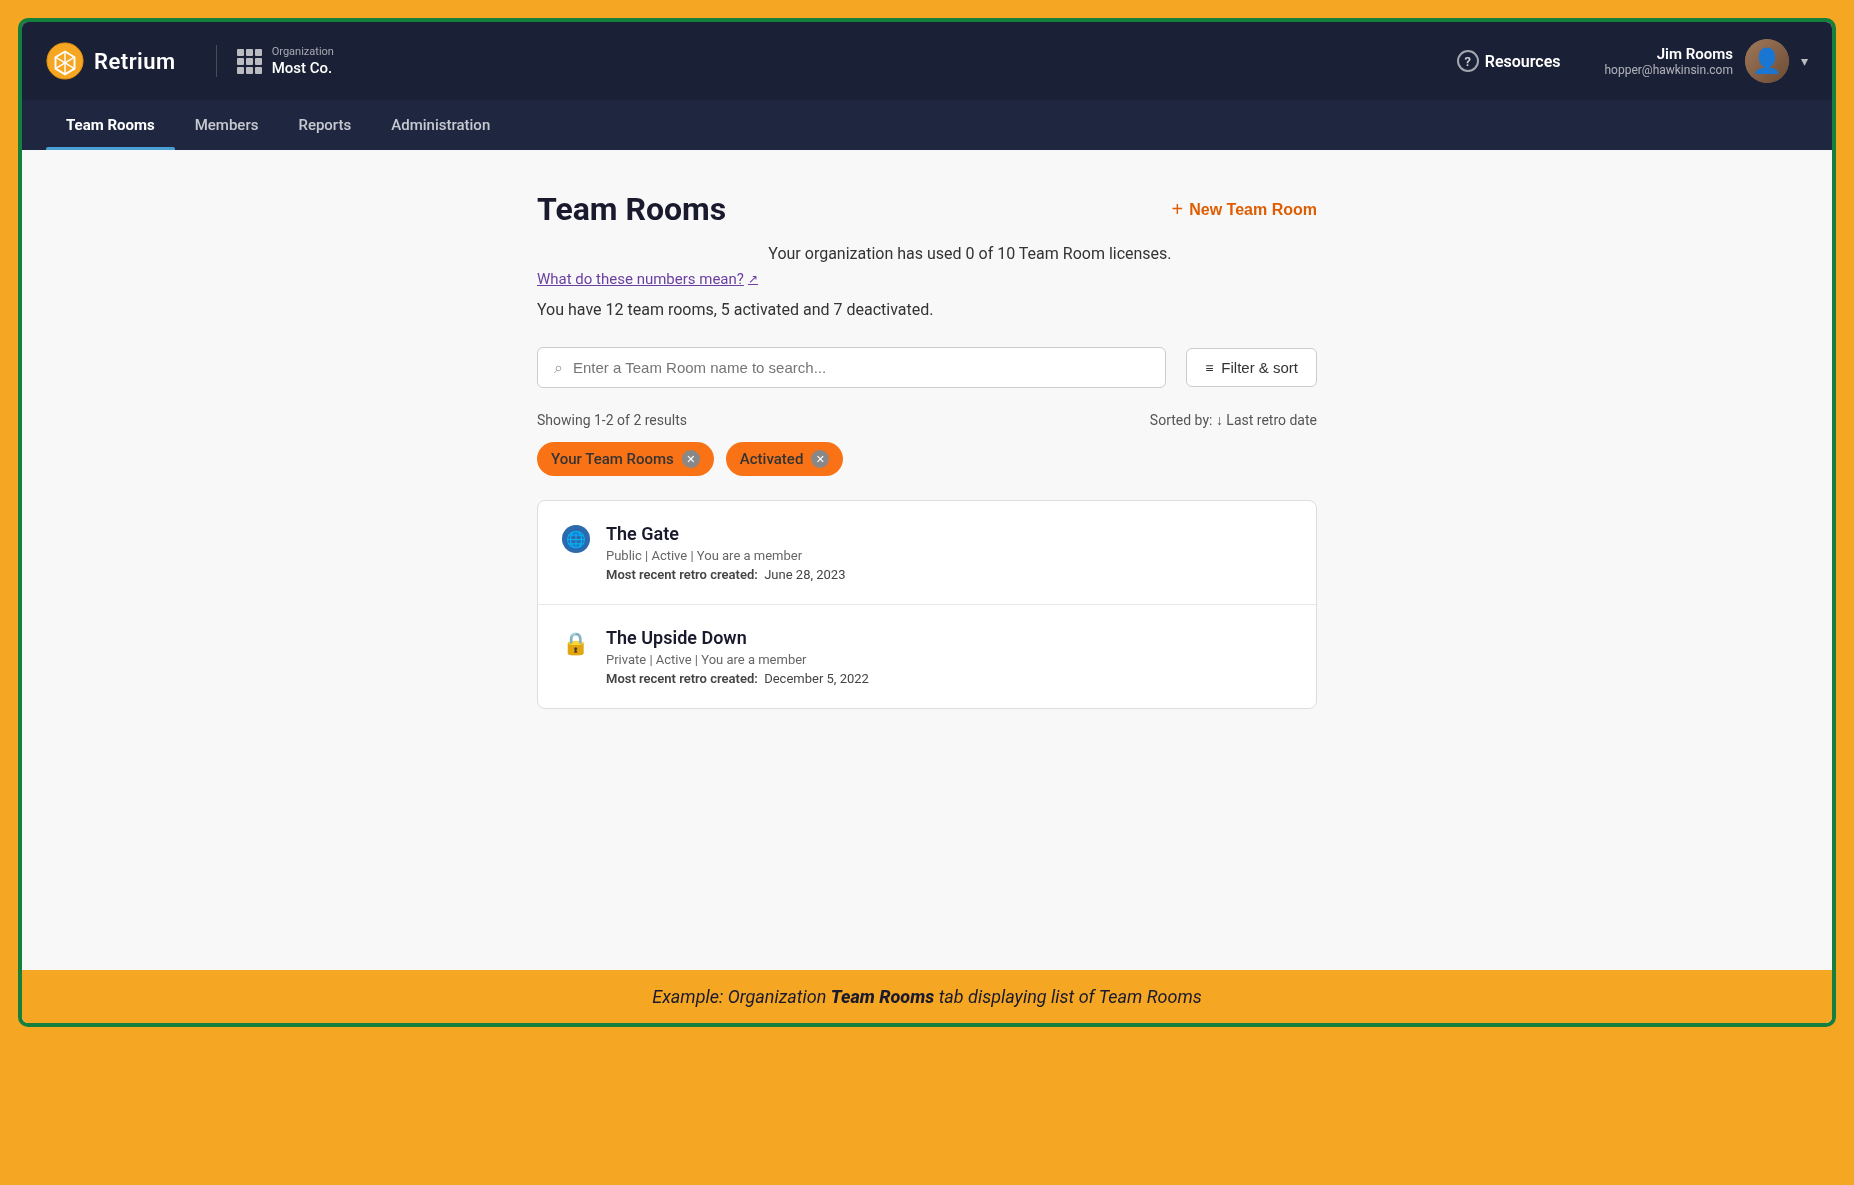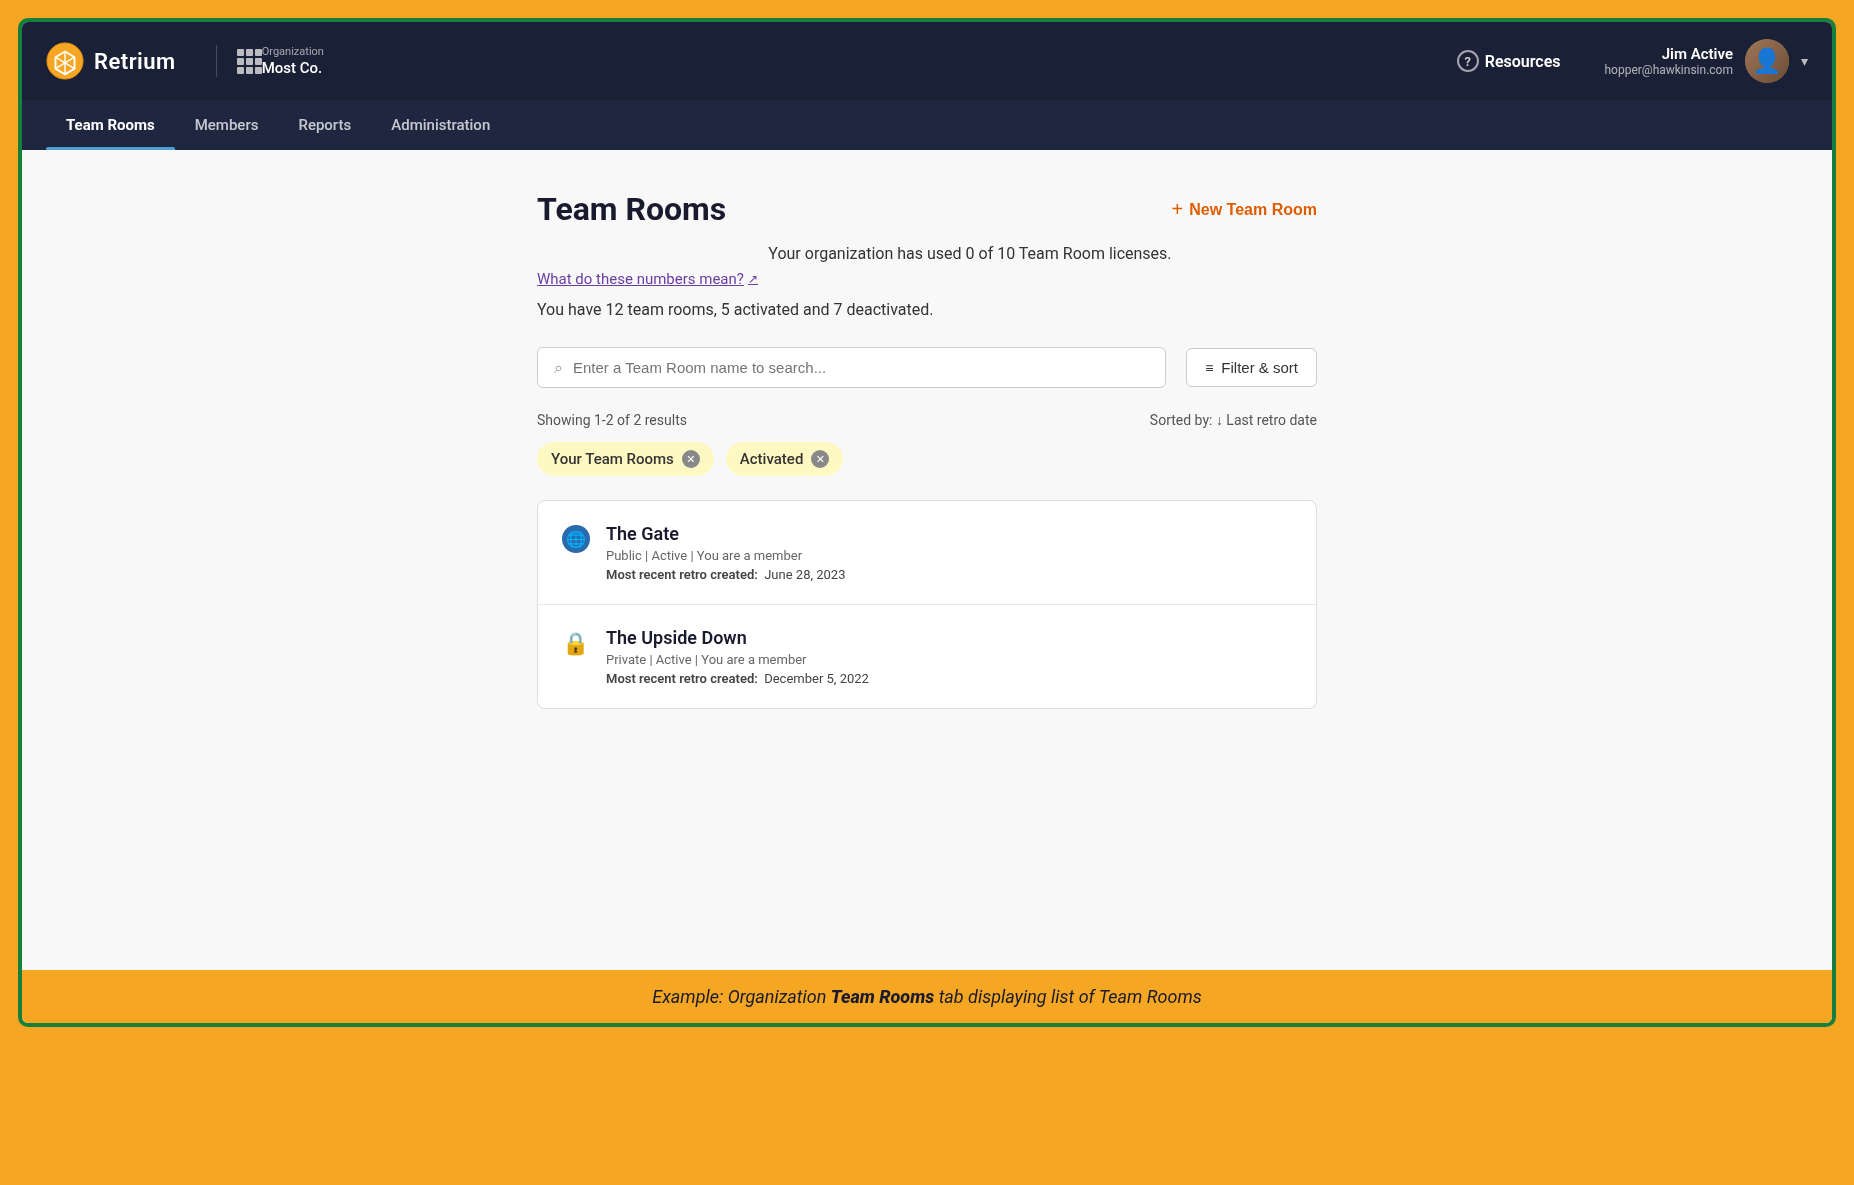--- a/index.html
+++ b/index.html
@@ -36,20 +36,21 @@
     }
     .logo-text {
       color: white;
       font-size: 22px;
       font-weight: 600;
       letter-spacing: 0.5px;
     }
     .org-area {
       display: flex;
       align-items: center;
+      gap: 10px;
       color: white;
       border-left: 1px solid rgba(255,255,255,0.2);
       padding-left: 20px;
     }
     .org-grid-icon {
       display: grid;
       grid-template-columns: repeat(3, 7px);
       grid-template-rows: repeat(3, 7px);
       gap: 2px;
     }
@@ -299,21 +300,21 @@
 
     .filter-tags {
       display: flex;
       gap: 12px;
       margin-bottom: 24px;
     }
     .filter-tag {
       display: flex;
       align-items: center;
       gap: 8px;
-      background: #fef9c3;
+      background: #f97316;
       border-radius: 20px;
       padding: 8px 14px;
       font-size: 15px;
       color: #333;
       font-weight: 500;
       cursor: pointer;
       justify-content: center;
     }
     .filter-tag .tag-remove {
       background: #888;
@@ -440,21 +441,21 @@
 
     <div class="spacer"></div>
 
     <div class="resources-area">
       <div class="help-icon">?</div>
       <span>Resources</span>
     </div>
 
     <div class="user-area">
       <div class="user-info">
-        <div class="user-name">Jim Active</div>
+        <div class="user-name">Jim Rooms</div>
         <div class="user-email">hopper@hawkinsin.com</div>
       </div>
       <div class="avatar">
         <div class="avatar-img"></div>
       </div>
       <span class="chevron-down">▾</span>
     </div>
   </div>
 
   <div class="nav-bar">

